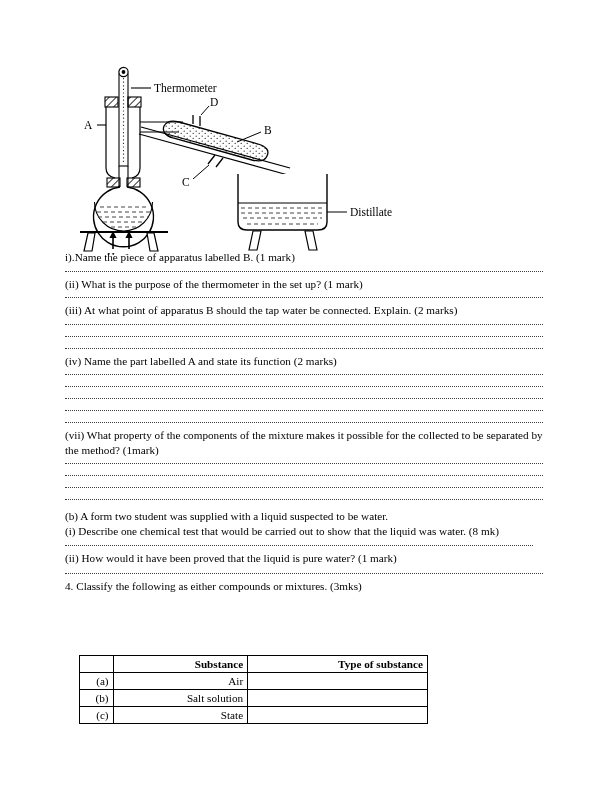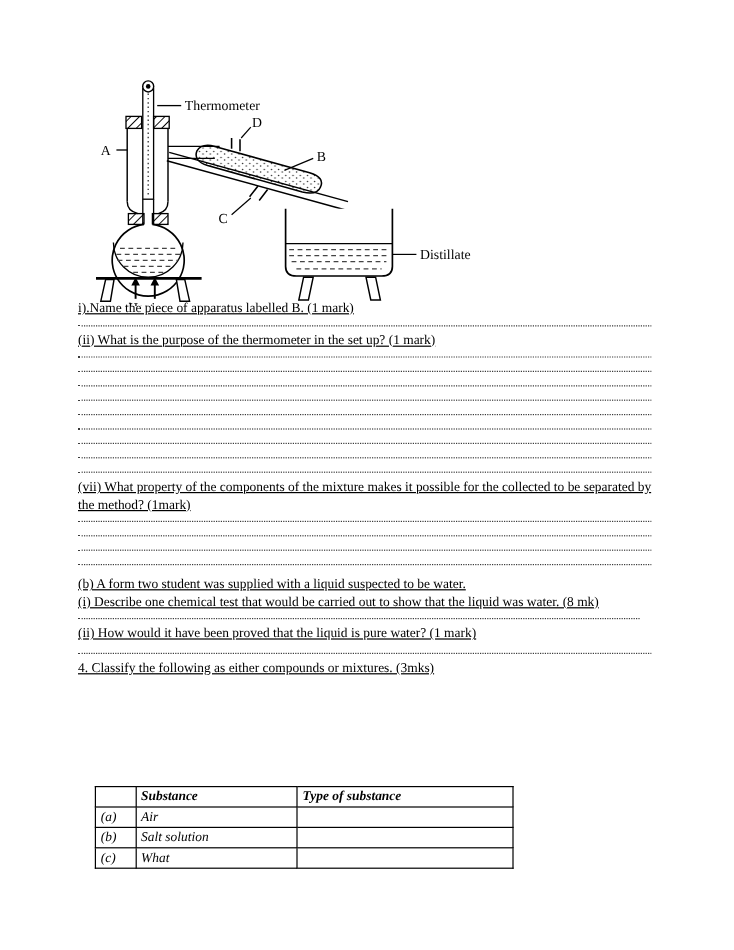--- a/index.html
+++ b/index.html
@@ -39,21 +39,20 @@
     left: 65px;
     top: 250px;
     width: 478px;
   }
   .q {
     font-size: 11.2px;
     line-height: 1.30;
     margin: 0;
     padding: 0;
     text-align: left;
-    text-decoration: underline;
   }
   .dots {
     height: 12px;
     line-height: 12px;
     overflow: hidden;
     color: #333;
     font-size: 11px;
     letter-spacing: 0px;
     white-space: nowrap;
     margin: 0;
@@ -83,23 +82,22 @@
   table.classify {
     border-collapse: collapse;
     width: 349px;
     font-size: 11.2px;
   }
   table.classify td, table.classify th {
     border: 1px solid #000;
     padding: 1px 4px;
     height: 14px;
     vertical-align: middle;
-    text-align: left;
+    text-align: right;
     font-weight: normal;
-    font-style: italic;
   }
   table.classify th {
     font-weight: bold;
   }
   .col-idx { width: 26px; text-align: left; }
   .col-sub { width: 135px; }
   .col-type { width: 186px; margin-left: 32px; }
 </style>
 </head>
 <body>
@@ -216,24 +214,26 @@
   </div>
 
   <div class="qbody">
 
     <p class="q">i).Name the piece of apparatus labelled B. (1 mark)</p>
     <div class="dots"></div>
 
     <p class="q">(ii) What is the purpose of the thermometer in the set up? (1 mark)</p>
     <div class="dots"></div>
 
-    <div class="dots"></div>
-    <div class="dots"></div>
-    <div class="dots"></div>
-
+    <p class="q">(iii) At what point of apparatus B should the tap water be connected. Explain. (2 marks)</p>
+    <div class="dots"></div>
+    <div class="dots"></div>
+    <div class="dots"></div>
+
+    <p class="q">(iv) Name the part labelled A and state its function (2 marks)</p>
     <div class="dots"></div>
     <div class="dots"></div>
     <div class="dots"></div>
 
     <div class="dots"></div>
 
     <div class="dots"></div>
 
     <p class="q">(vii) What property of the components of the mixture makes it possible for the collected to be separated by the method? (1mark)</p>
     <div class="dots"></div>
@@ -270,20 +270,20 @@
           <td class="col-sub">Air</td>
           <td class="col-type"></td>
         </tr>
         <tr>
           <td class="col-idx">(b)</td>
           <td class="col-sub">Salt solution</td>
           <td class="col-type"></td>
         </tr>
         <tr>
           <td class="col-idx">(c)</td>
-          <td class="col-sub">What</td>
+          <td class="col-sub">State</td>
           <td class="col-type"></td>
         </tr>
       </tbody>
     </table>
   </div>
 
 </div>
 
 </body></html>

